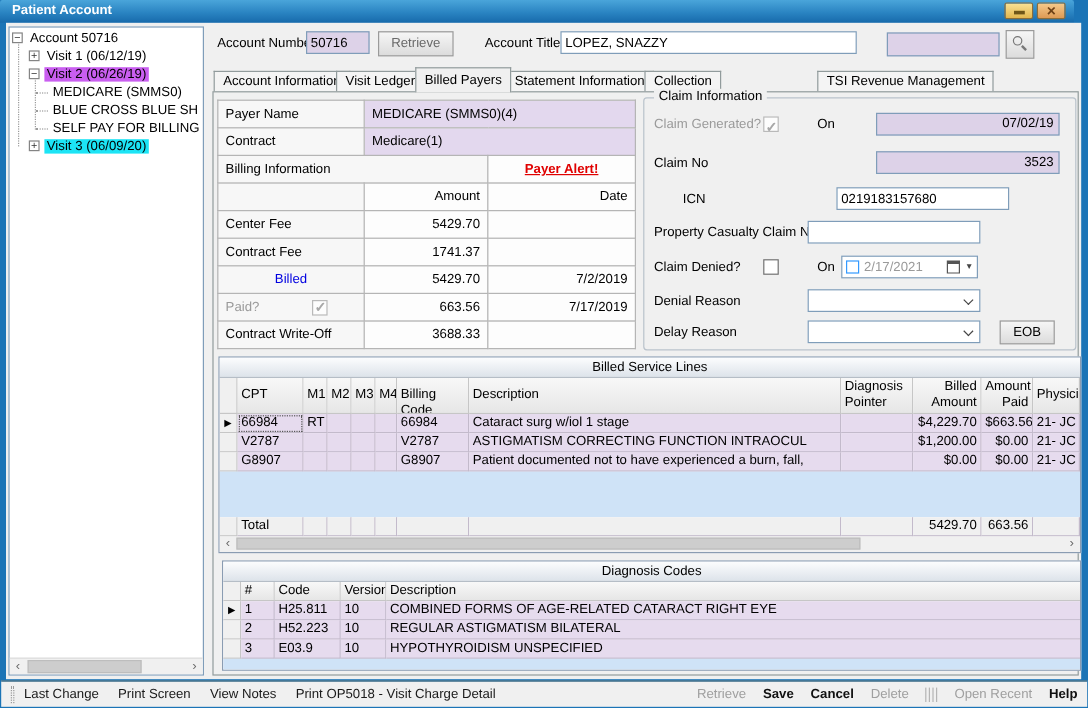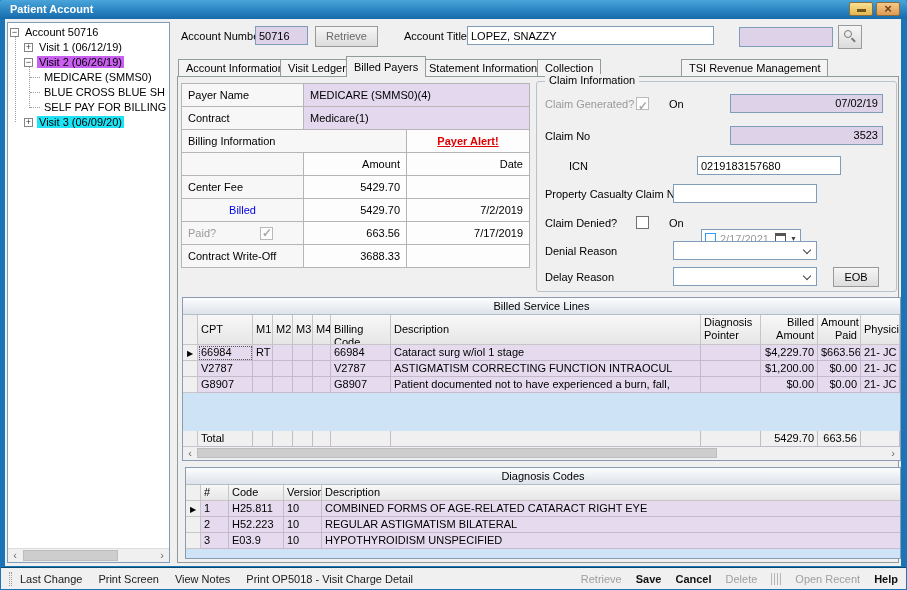--- a/index.html
+++ b/index.html
@@ -7,21 +7,21 @@
   body {
     width:907px; height:590px;
     font-family:"Liberation Sans", sans-serif;
     font-size:11px; color:#000;
     background:#fff;
   }
   .window { position:relative; width:907px; height:590px; background:#1b74b6; overflow:hidden; }
 
   
   .titlebar {
-    position:absolute; top:0; left:0; right:0; height:19px;
+    position:absolute; top:0; left:0; right:12px; height:19px;
     background:linear-gradient(#4aa5da, #2a84c2 55%, #176aab);
     color:#fff; font-weight:bold; line-height:19px; padding-left:10px;
     border-radius:2px 2px 0 0;
   }
   .tb-btns { position:absolute; top:2px; right:7px; display:flex; gap:3px; }
   .tb-btn {
     width:24px; height:14px; border:1px solid #8a6d3b; border-radius:2px;
     position:relative; cursor:pointer;
   }
   .tb-min { background:linear-gradient(#f9e194,#e2b64e); }
@@ -87,21 +87,21 @@
   .checkbox.checked::after { content:"✓"; position:absolute; left:1px; top:-2px;
     color:#a8a8a8; font-size:12px; font-weight:bold; }
   .checkbox.blue { border-color:#3399ff; }
 
   
   .groupbox { position:absolute; left:358px; top:4px; width:361px; height:211px;
     border:1px solid #b9c2cb; border-radius:3px; }
   .groupbox .legend { position:absolute; top:-8px; left:8px; background:#f0f0f0; padding:0 4px; }
   .claim-row { position:absolute; left:0; right:0; height:20px; line-height:20px; }
   .claim-lbl { position:absolute; left:8px; }
-  .claim-lbl2 { position:absolute; left:132px;text-align:center; }
+  .claim-lbl2 { position:absolute; left:144px;text-align:center; }
   .cfield { position:absolute; border:1px solid #7f9db9; height:19px; line-height:17px; padding:0 4px; }
   .combo { position:absolute; border:1px solid #7f9db9; background:#fff; height:19px; }
   .combo .chev { position:absolute; right:6px; top:5px; width:6px; height:6px;
     border-right:1px solid #444; border-bottom:1px solid #444; transform:rotate(45deg); }
   .datepicker { position:absolute; border:1px solid #7f9db9; background:#fff; height:19px;
     display:flex; align-items:center; padding:0 3px; gap:4px; }
   .cal-icon { width:11px; height:11px; border:1px solid #555; border-top:3px solid #555; }
   .dp-arrow { font-size:7px; color:#444; }
 
   
@@ -248,20 +248,25 @@
             <td></td>
             <td class="val ar">Amount</td>
             <td class="val ar">Date</td>
           </tr>
           <tr>
             <td>Center Fee</td>
             <td class="val ar">5429.70</td>
             <td class="val"></td>
           </tr>
           <tr>
+            <td>Contract Fee</td>
+            <td class="val ar">1741.37</td>
+            <td class="val"></td>
+          </tr>
+          <tr>
             <td class="ac"><span class="link-blue">Billed</span></td>
             <td class="val ar">5429.70</td>
             <td class="val ar">7/2/2019</td>
           </tr>
           <tr>
             <td><span class="gray">Paid?</span>
                 <span class="checkbox checked disabled" style="float:right; margin-right:24px;"></span></td>
             <td class="val ar">663.56</td>
             <td class="val ar">7/17/2019</td>
           </tr>
@@ -295,21 +300,21 @@
 
           <div class="claim-row" style="top:102px;">
             <span class="claim-lbl">Property Casualty Claim No</span>
             <input class="input" style="left: 136px; top: 0px; width: 144px;" value="">
           </div>
 
           <div class="claim-row" style="top:131px;">
             <span class="claim-lbl">Claim Denied?</span>
             <span class="checkbox" style="position:absolute; left:99px; top:3px;"></span>
             <span class="claim-lbl2">On</span>
-            <div class="datepicker" style="left:164px; top:16px; width:100px;">
+            <div class="datepicker" style="left:164px; top:0; width:114px;">
               <span class="checkbox blue" style="width:11px; height:11px;"></span>
               <span class="gray">2/17/2021</span>
               <span class="cal-icon" style="margin-left:auto;"></span>
               <span class="dp-arrow">▼</span>
             </div>
           </div>
 
           <div class="claim-row" style="top:185px;">
             <span class="claim-lbl">Delay Reason</span>
             <div class="combo" style="left:136px; top:0; width:144px;">

